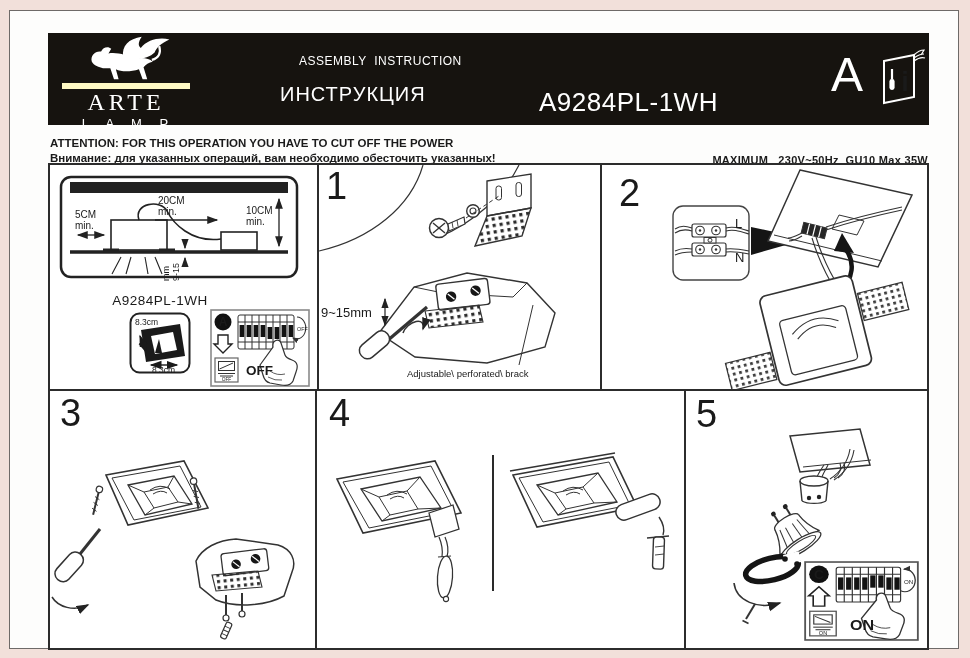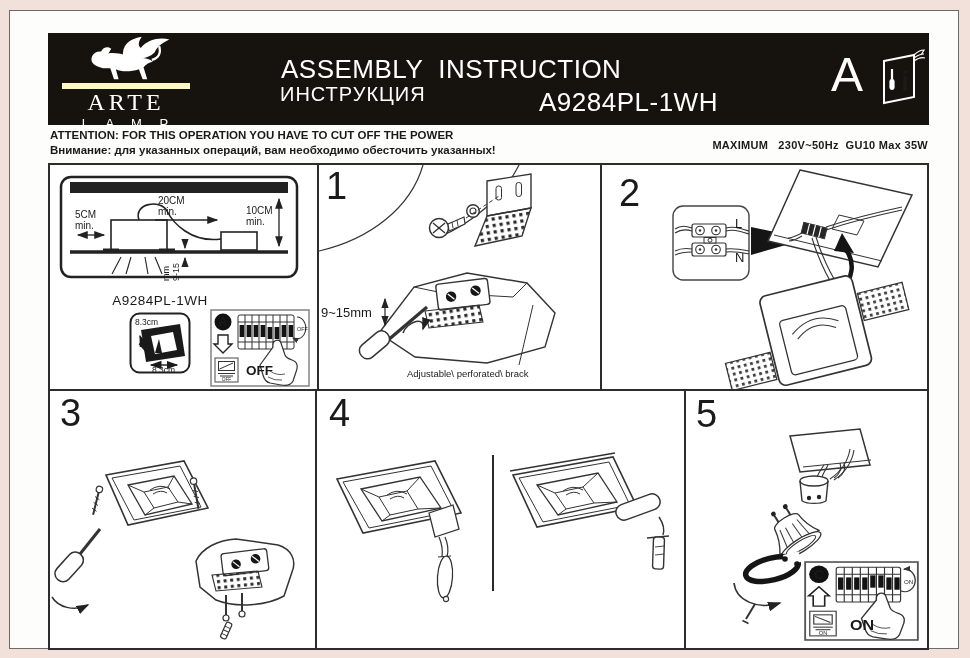--- a/index.html
+++ b/index.html
@@ -9,28 +9,28 @@
   .paper{position:absolute;left:9px;top:10px;width:950px;height:639px;background:#fdfdfc;border:1px solid #6e6a68}
   svg text{font-family:"Liberation Sans","DejaVu Sans",sans-serif;fill:#1a1a1a}
   .ws-pre{white-space:pre}
 
   
   .header{position:absolute;left:48px;top:33px;width:881px;height:92px;background:#16130f;color:#fff}
   .logo{position:absolute;left:14px;top:2px;width:128px;height:88px;text-align:center}
   .logo .lion-svg{display:block;margin:0 auto}
   .brand{font-family:"Liberation Serif","DejaVu Serif",serif;font-size:24px;letter-spacing:4px;line-height:1;border-top:6px solid #fef9c3;padding-top:1px}
   .brand-sub{font-size:13px;letter-spacing:7px;margin-top:2px;padding-left:5px}
-  .title-en{position:absolute;left:233px;top:21px;font-size:26px;letter-spacing:.5px}
+  .title-en{position:absolute;left:251px;top:21px;font-size:12px;letter-spacing:.5px}
   .title-ru{position:absolute;left:232px;top:50px;font-size:20px;letter-spacing:1px}
   .model{position:absolute;left:491px;top:54px;font-size:26px;letter-spacing:.5px}
   .ver{position:absolute;left:783px;top:14px;font-size:48px}
   .book{position:absolute;left:828px;top:13px}
 
   
-  .attn{position:absolute;left:50px;top:128px;width:878px;display:flex;justify-content:space-between;align-items:center}
+  .attn{position:absolute;left:50px;top:136px;width:878px;display:flex;justify-content:space-between;align-items:flex-end}
   .attn-left{font-size:11.5px;font-weight:bold;line-height:1.32}
   .attn-right{font-size:11px;font-weight:bold;margin-top:3px;letter-spacing:.3px}
 
   
   .grid{position:absolute;left:48px;top:163px;width:881px;height:487px;border:2px solid #2c2c2c;background:#fff}
   .cell{position:absolute;background:#fff}
   .cA{left:0;top:0;width:269px;height:226px;border-right:2px solid #2c2c2c;border-bottom:2px solid #2c2c2c}
   .cB{left:269px;top:0;width:283px;height:226px;border-right:2px solid #2c2c2c;border-bottom:2px solid #2c2c2c}
   .cC{left:552px;top:0;width:325px;height:226px;border-bottom:2px solid #2c2c2c}
   .cD{left:0;top:226px;width:267px;height:257px;border-right:2px solid #2c2c2c}

